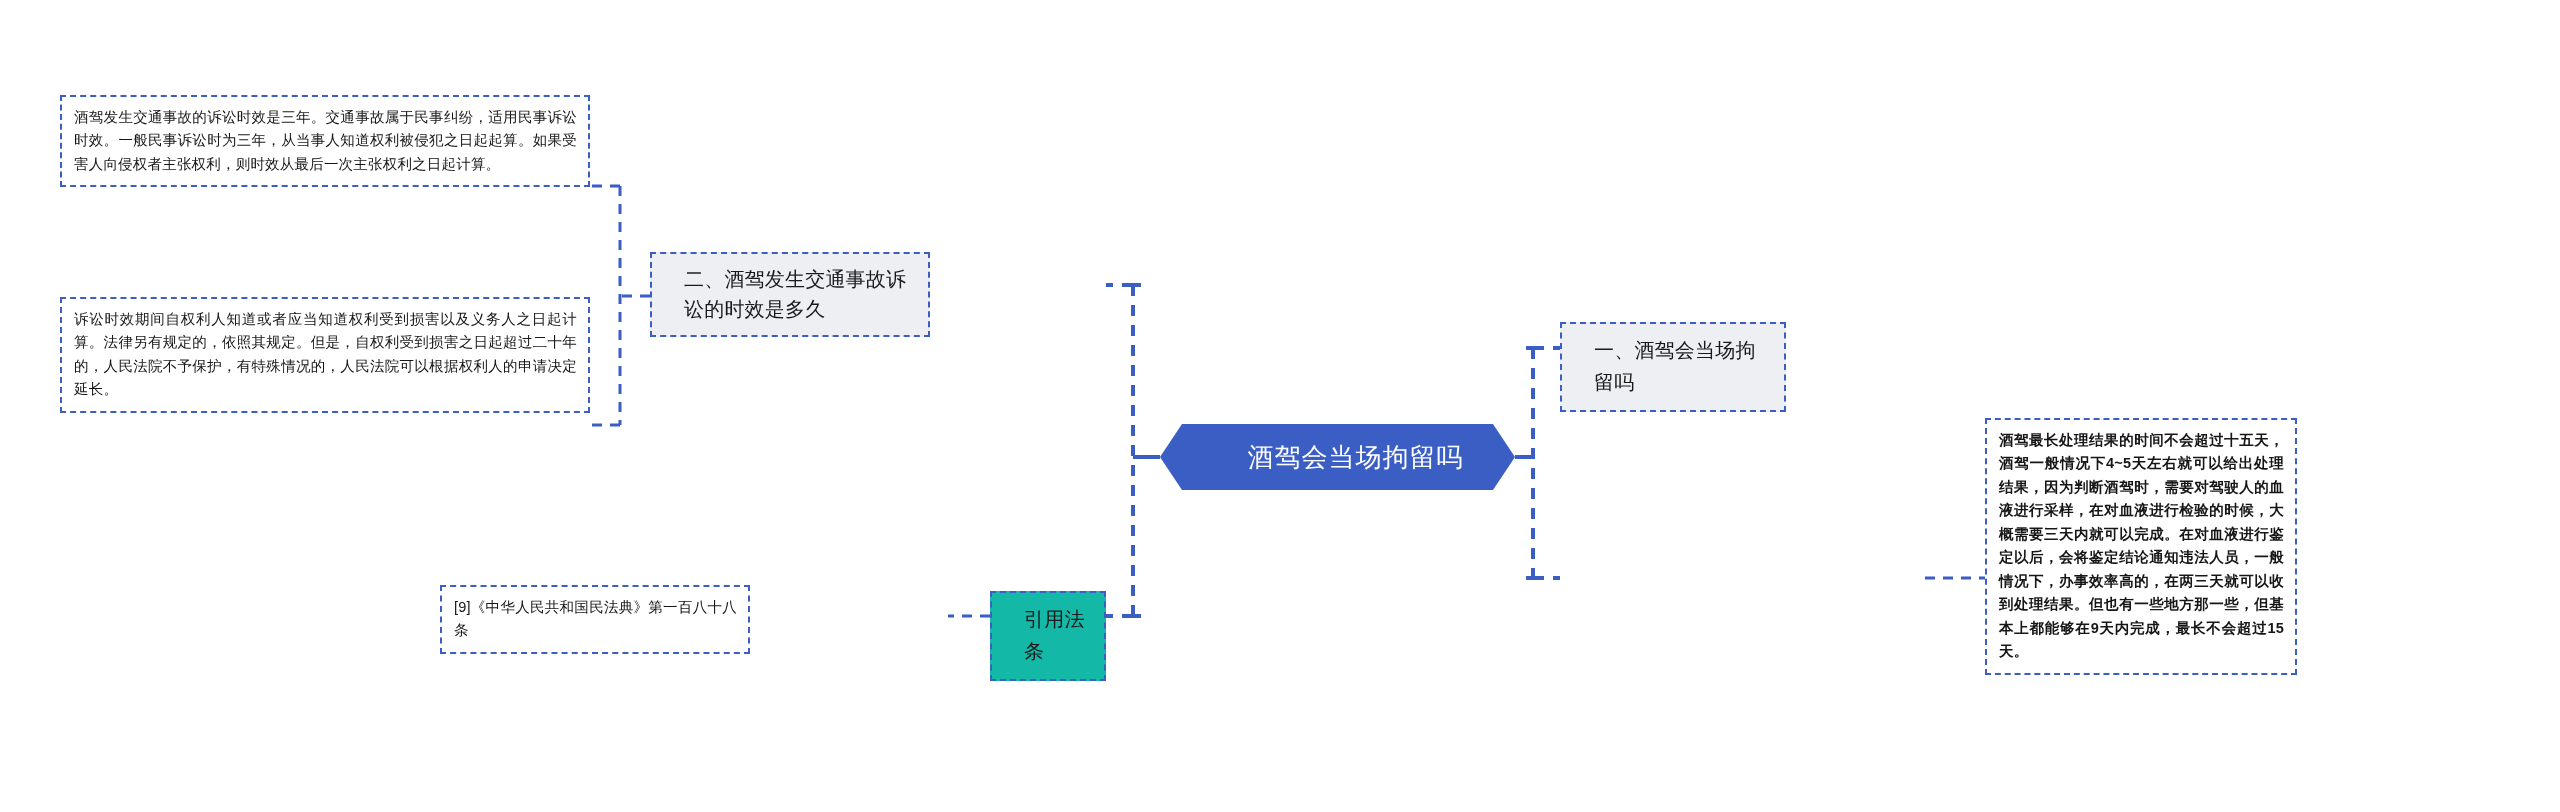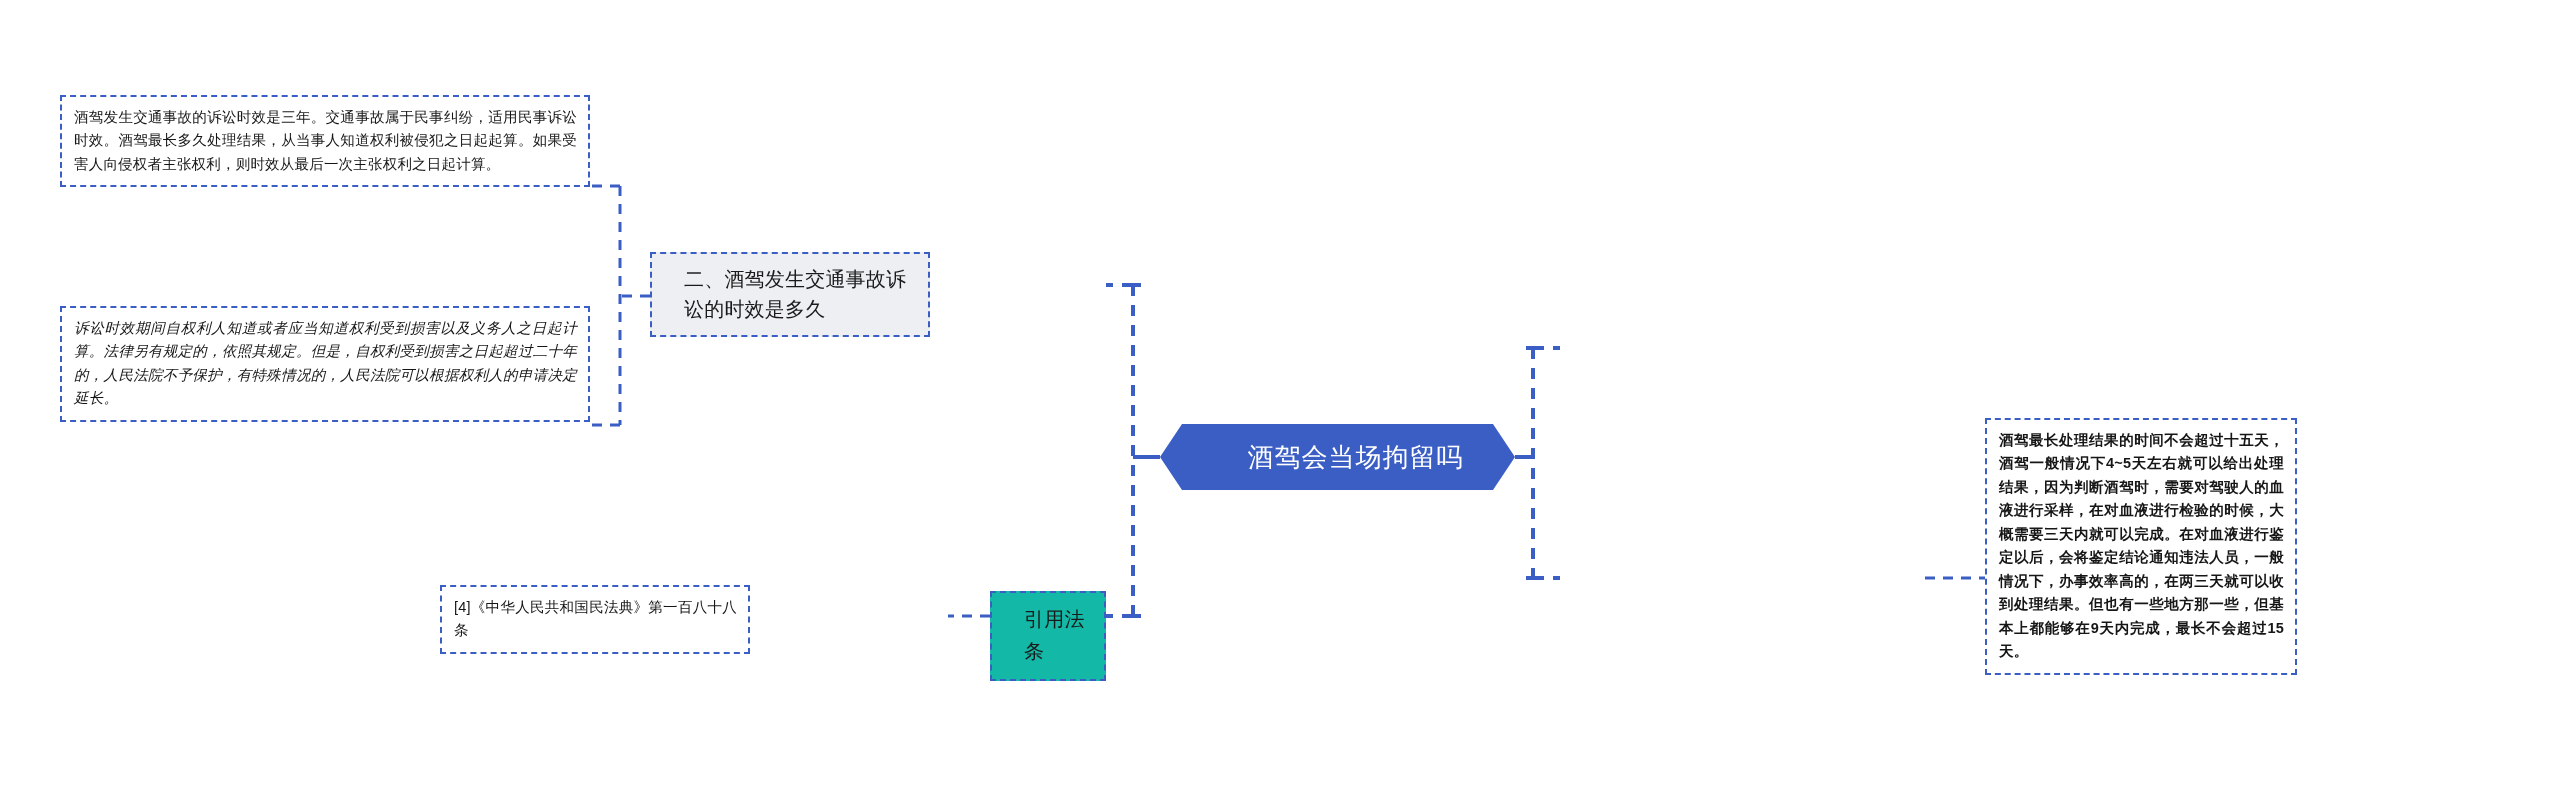--- a/index.html
+++ b/index.html
@@ -109,31 +109,32 @@
       <path d="M1526 578 L1541 578" stroke-dasharray="0"></path>
       <path d="M1533 348 L1560 348" stroke-dasharray="11 9"></path>
       <path d="M1533 578 L1560 578" stroke-dasharray="11 9"></path>
     </g>
 
     <g stroke="#3B5EC4" stroke-width="3" fill="none">
       <path d="M1925 578 L1985 578" stroke-dasharray="10 8"></path>
     </g>
   </svg>
 
-  <div class="node dashbox detail-text" style="left: 60px; top: 95px; width: 530px; border-color: rgb(59, 94, 196);">酒驾发生交通事故的诉讼时效是三年。交通事故属于民事纠纷，适用民事诉讼时效。酒驾最长多久处理结果，从当事人知道权利被侵犯之日起起算。如果受害人向侵权者主张权利，则时效从最后一次主张权利之日起计算。</div>
+  <div class="node dashbox detail-text" style="left: 60px; top: 95px; width: 530px; border-color: rgb(59, 94, 196);">酒驾发生交通事故的诉讼时效是三年。交通事故属于民事纠纷，适用民事诉讼时效。一般民事诉讼时为三年，从当事人知道权利被侵犯之日起起算。如果受害人向侵权者主张权利，则时效从最后一次主张权利之日起计算。</div>
 
-  <div class="node dashbox detail-text" style="left: 60px; top: 306px; width: 530px; border-color: rgb(59, 94, 196); font-style: italic;">诉讼时效期间自权利人知道或者应当知道权利受到损害以及义务人之日起计算。法律另有规定的，依照其规定。但是，自权利受到损害之日起超过二十年的，人民法院不予保护，有特殊情况的，人民法院可以根据权利人的申请决定延长。</div>
+  <div class="node dashbox detail-text" style="left: 60px; top: 297px; width: 530px; border-color: rgb(59, 94, 196);">诉讼时效期间自权利人知道或者应当知道权利受到损害以及义务人之日起计算。法律另有规定的，依照其规定。但是，自权利受到损害之日起超过二十年的，人民法院不予保护，有特殊情况的，人民法院可以根据权利人的申请决定延长。</div>
 
   <div class="node dashbox filled topic-text two-line" style="left: 650px; top: 252px; width: 280px; border-color: rgb(59, 94, 196); background: rgb(237, 239, 242);">二、酒驾发生交通事故诉讼的时效是多久</div>
 
-  <div class="node dashbox detail-text" style="left: 440px; top: 585px; width: 310px; border-color: rgb(59, 94, 196);">[4]《中华人民共和国民法典》第一百八十八条</div>
+  <div class="node dashbox detail-text" style="left: 440px; top: 585px; width: 310px; border-color: rgb(59, 94, 196);">[9]《中华人民共和国民法典》第一百八十八条</div>
 
   <div class="node dashbox filled topic-text" style="left: 990px; top: 591px; width: 116px; border-color: rgb(59, 94, 196); background: #14b8a6;">引用法条</div>
 
   <div class="root" style="left: 1160px; top: 424px; width: 355px; height: 66px; background: rgb(59, 94, 196);">
     <span class="root-label">酒驾会当场拘留吗</span>
   </div>
 
+  <div class="node dashbox filled topic-text" style="left: 1560px; top: 322px; width: 226px; border-color: rgb(59, 94, 196); background: rgb(237, 239, 242);">一、酒驾会当场拘留吗</div>
 
 
   <div class="node dashbox detail-text" style="left: 1985px; top: 418px; width: 312px; border-color: rgb(59, 94, 196); font-weight: bold;">酒驾最长处理结果的时间不会超过十五天，酒驾一般情况下4~5天左右就可以给出处理结果，因为判断酒驾时，需要对驾驶人的血液进行采样，在对血液进行检验的时候，大概需要三天内就可以完成。在对血液进行鉴定以后，会将鉴定结论通知违法人员，一般情况下，办事效率高的，在两三天就可以收到处理结果。但也有一些地方那一些，但基本上都能够在9天内完成，最长不会超过15天。</div>
 
 </div>
 
 </body></html>

